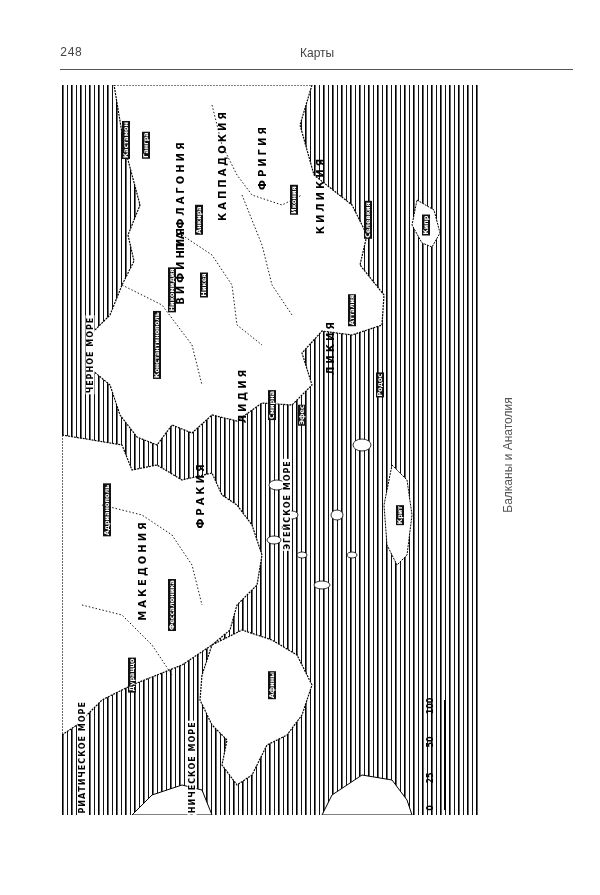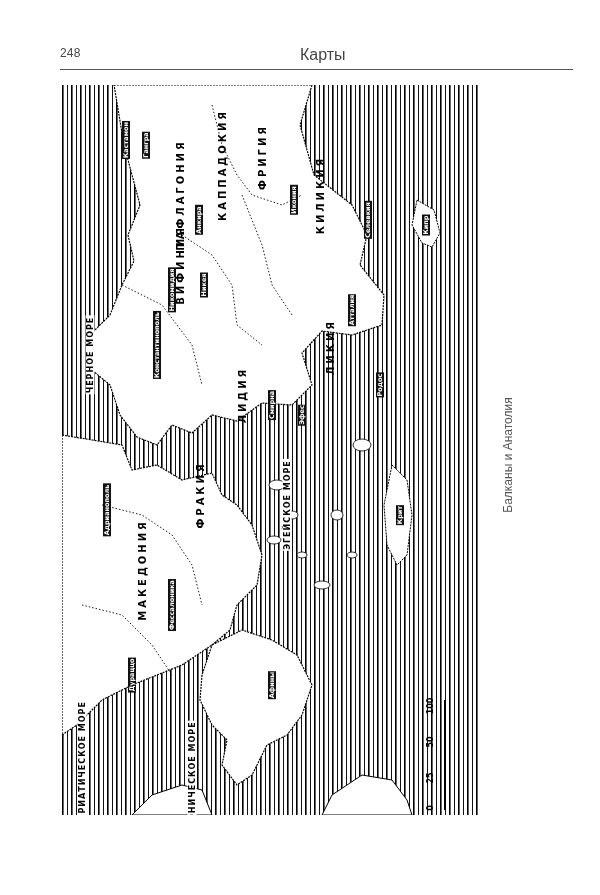--- a/index.html
+++ b/index.html
@@ -2,24 +2,24 @@
 <html><head>
 <meta charset="utf-8">
 <style>
   html, body { margin: 0; padding: 0; }
   body {
     width: 600px; height: 895px; background: #ffffff; position: relative; overflow: hidden;
     font-family: "Liberation Sans", sans-serif; color: #2a2a2a;
   }
   .page-number {
     position: absolute; left: 60px; top: 46px; font-size: 12px; color: #444;
-    font-family: Liberation Sans, sans-serif; letter-spacing: 0.2px;
+    font-family: Liberation Mono, monospace; letter-spacing: 0.2px;
   }
   .running-head {
-    position: absolute; left: 300px; top: 46px; font-size: 16px; color: #444;
+    position: absolute; left: 300px; top: 46px; font-size: 12px; color: #444;
     font-family: "Liberation Sans", sans-serif;
   }
   .header-rule {
     position: absolute; left: 60px; top: 69px; width: 513px; height: 0;
     border-top: 1px solid #555;
   }
   .side-caption {
     position: absolute; left: 508px; top: 455px; transform: translate(-50%,-50%) rotate(-90deg);
     font-size: 12px; color: #555; white-space: nowrap;
   }

